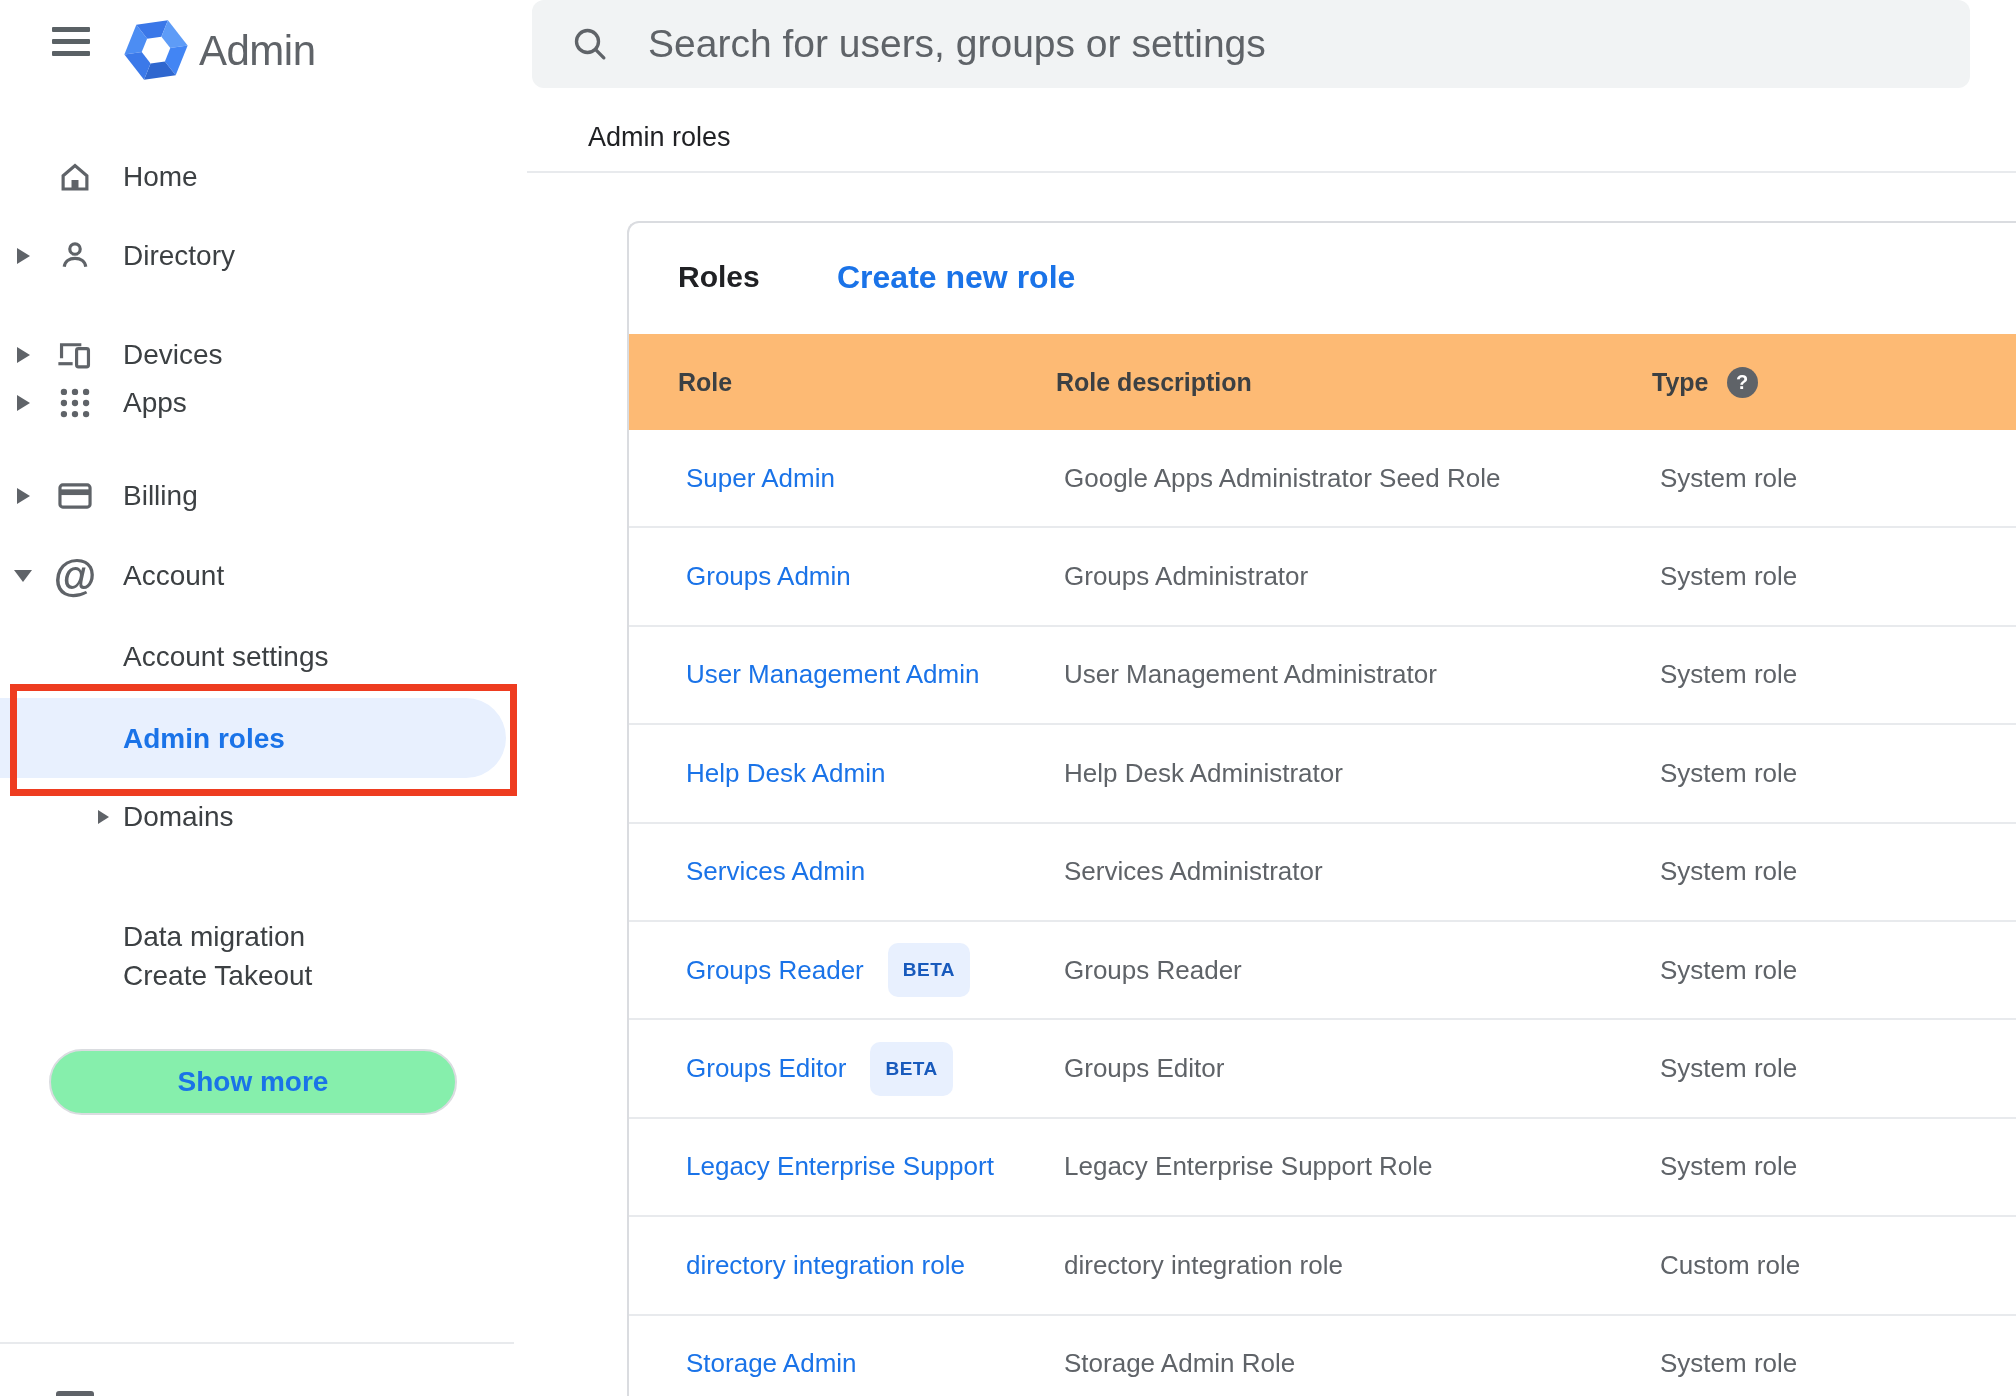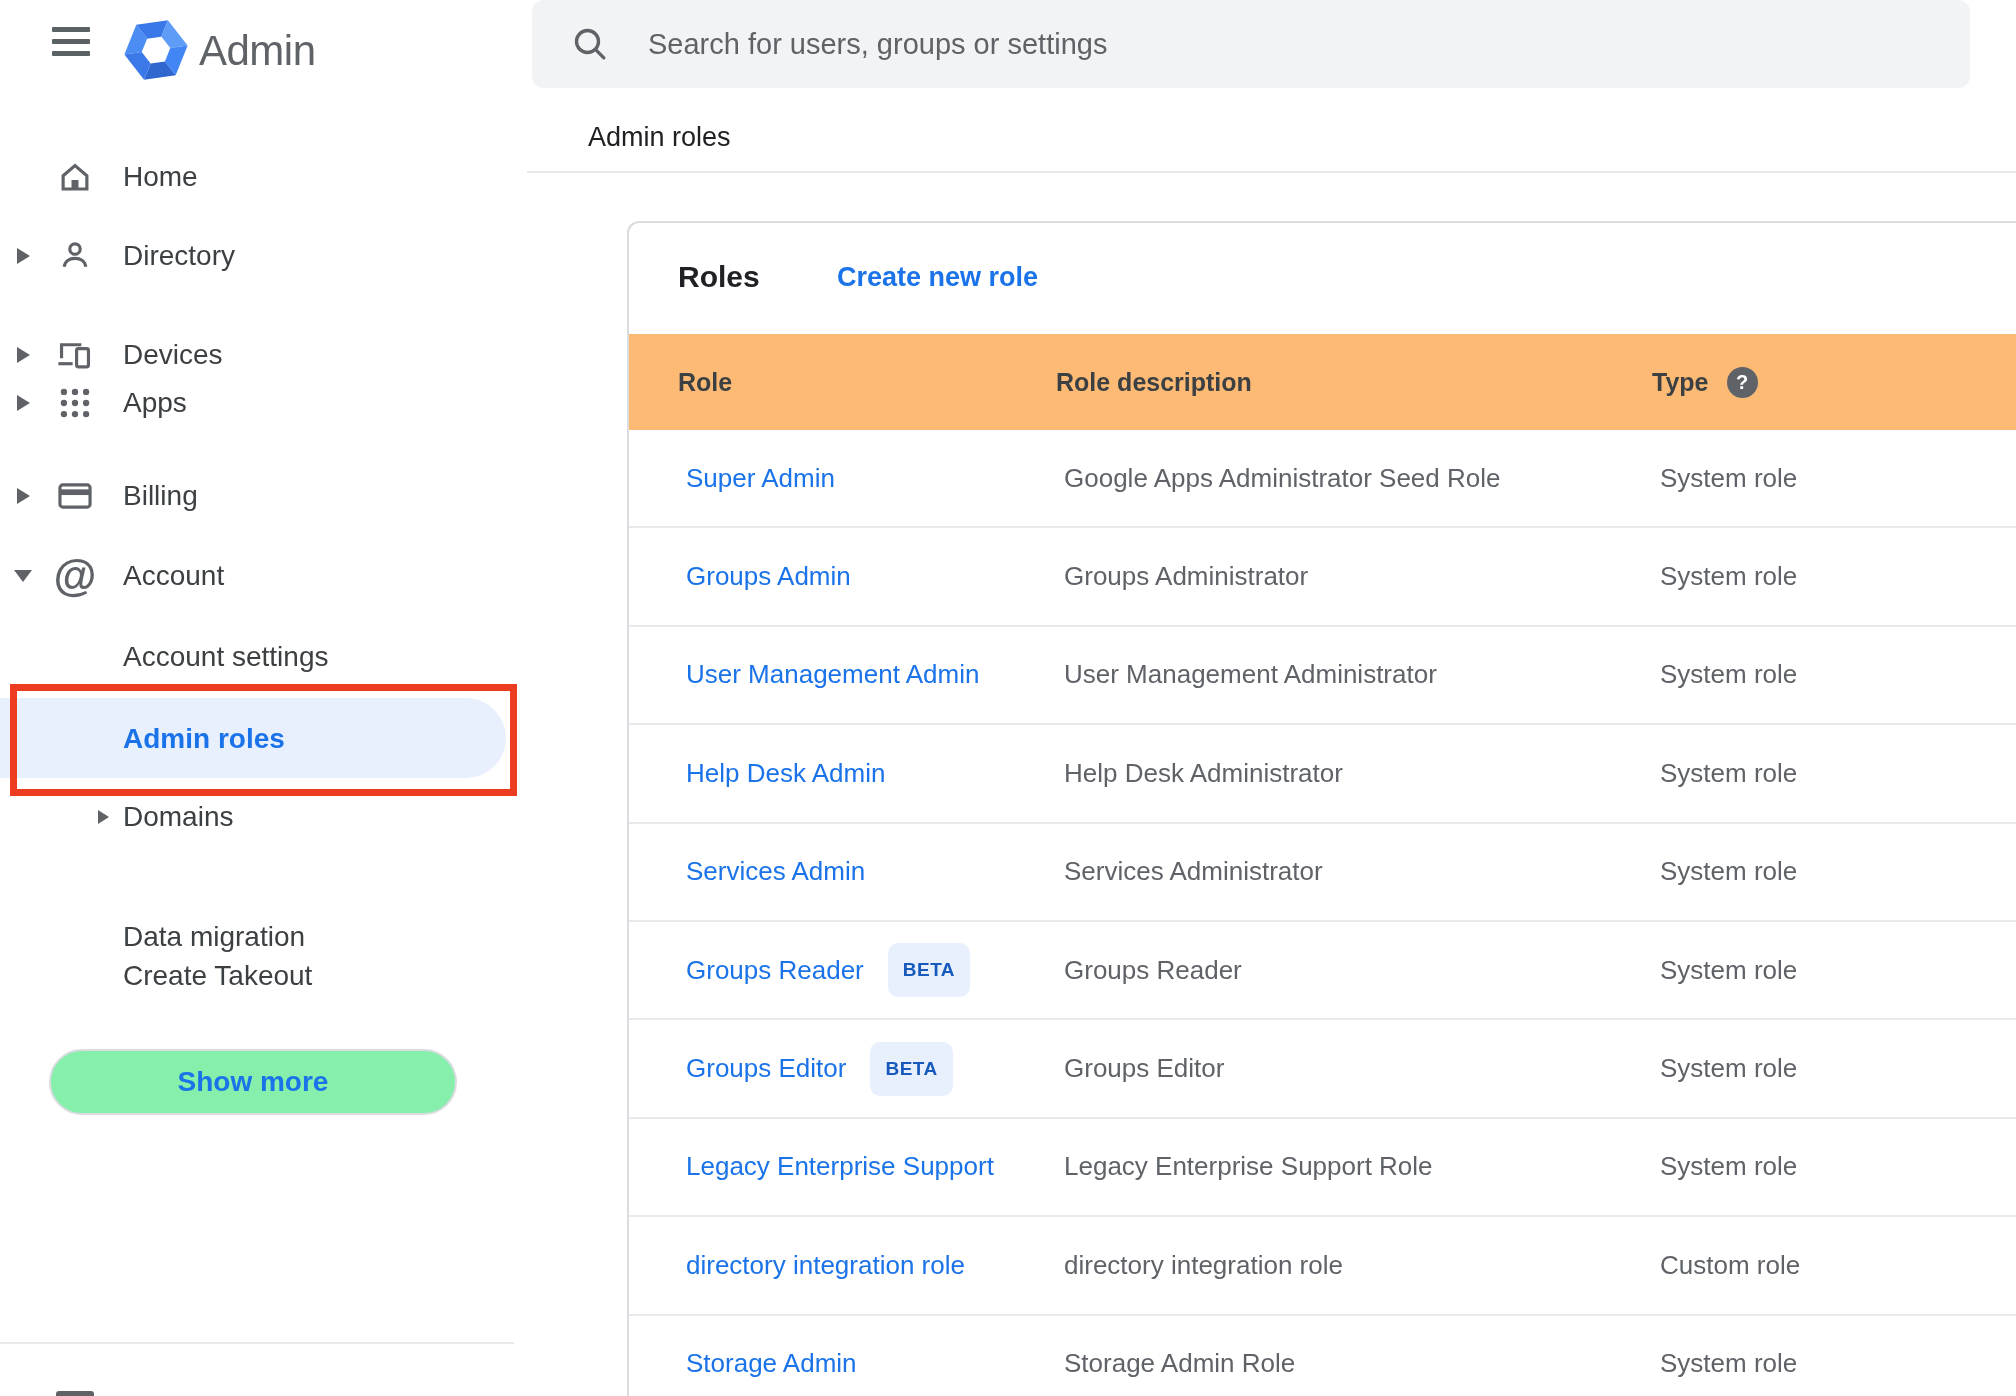--- a/index.html
+++ b/index.html
@@ -26,31 +26,31 @@
   .show-more{position:absolute;left:49px;top:1049px;width:408px;height:66px;box-sizing:border-box;
              border:2px solid #dadce0;border-radius:34px;display:flex;align-items:center;justify-content:center;
              font-size:28px;font-weight:600;color:#1a73e8;background:#86efac;cursor:pointer;}
   .side-divider{position:absolute;left:0;top:1342px;width:514px;height:2px;background:#e8eaed;}
   .bottom-sliver{position:absolute;left:56px;top:1391px;width:38px;height:5px;background:#5f6368;border-radius:3px 3px 0 0;}
 
   
   .search-bar{position:absolute;left:532px;top:0;width:1438px;height:88px;background:#f1f3f4;border-radius:12px;}
   .search-icon{position:absolute;left:570px;top:24px;width:40px;height:40px;}
   .search-ph{position:absolute;left:648px;top:0;height:88px;display:flex;align-items:center;
-             font-size:29px;color:#5f6368;}
+             font-size:39px;color:#5f6368;}
   .breadcrumb{position:absolute;left:588px;top:122px;font-size:27px;color:#202124;}
   .crumb-divider{position:absolute;left:527px;top:171px;width:1489px;height:2px;background:#e8eaed;}
 
   
   .card{position:absolute;left:627px;top:221px;width:1389px;height:1175px;box-sizing:border-box;
         border-left:2px solid #dadce0;border-top:2px solid #dadce0;border-radius:12px 0 0 0;background:#fff;}
   .card-title{position:absolute;left:678px;top:221px;height:112px;display:flex;align-items:center;
               font-size:30px;font-weight:600;color:#202124;}
   .create-link{position:absolute;left:837px;top:221px;height:112px;display:flex;align-items:center;
-               font-size:27px;font-weight:600;color:#1a73e8;text-decoration:none;cursor:pointer;}
+               font-size:32px;font-weight:600;color:#1a73e8;text-decoration:none;cursor:pointer;}
   .thead{position:absolute;left:629px;top:334px;width:1387px;height:96px;background:#fdba74;}
   .th{position:absolute;top:0;height:96px;display:flex;align-items:center;font-size:25px;
       font-weight:600;color:#3c4043;}
   .th-role{left:49px;} .th-desc{left:427px;} .th-type{left:1023px;}
   .help-circle{width:31px;height:31px;margin-left:18px;border-radius:50%;background:#5f6368;color:#fff;
                font-size:20px;font-weight:700;display:flex;align-items:center;justify-content:center;cursor:pointer;}
   .tbody{position:absolute;left:629px;top:430px;width:1387px;height:966px;overflow:hidden;}
   .trow{position:relative;width:100%;height:96.4px;border-bottom:2px solid #e8eaed;}
   .cell{position:absolute;top:0;height:96.4px;display:flex;align-items:center;font-size:26px;white-space:nowrap;margin-left:8px;}
   .c-role{left:49px;} .c-desc{left:427px;color:#5f6368;} .c-type{left:1023px;color:#5f6368;}

